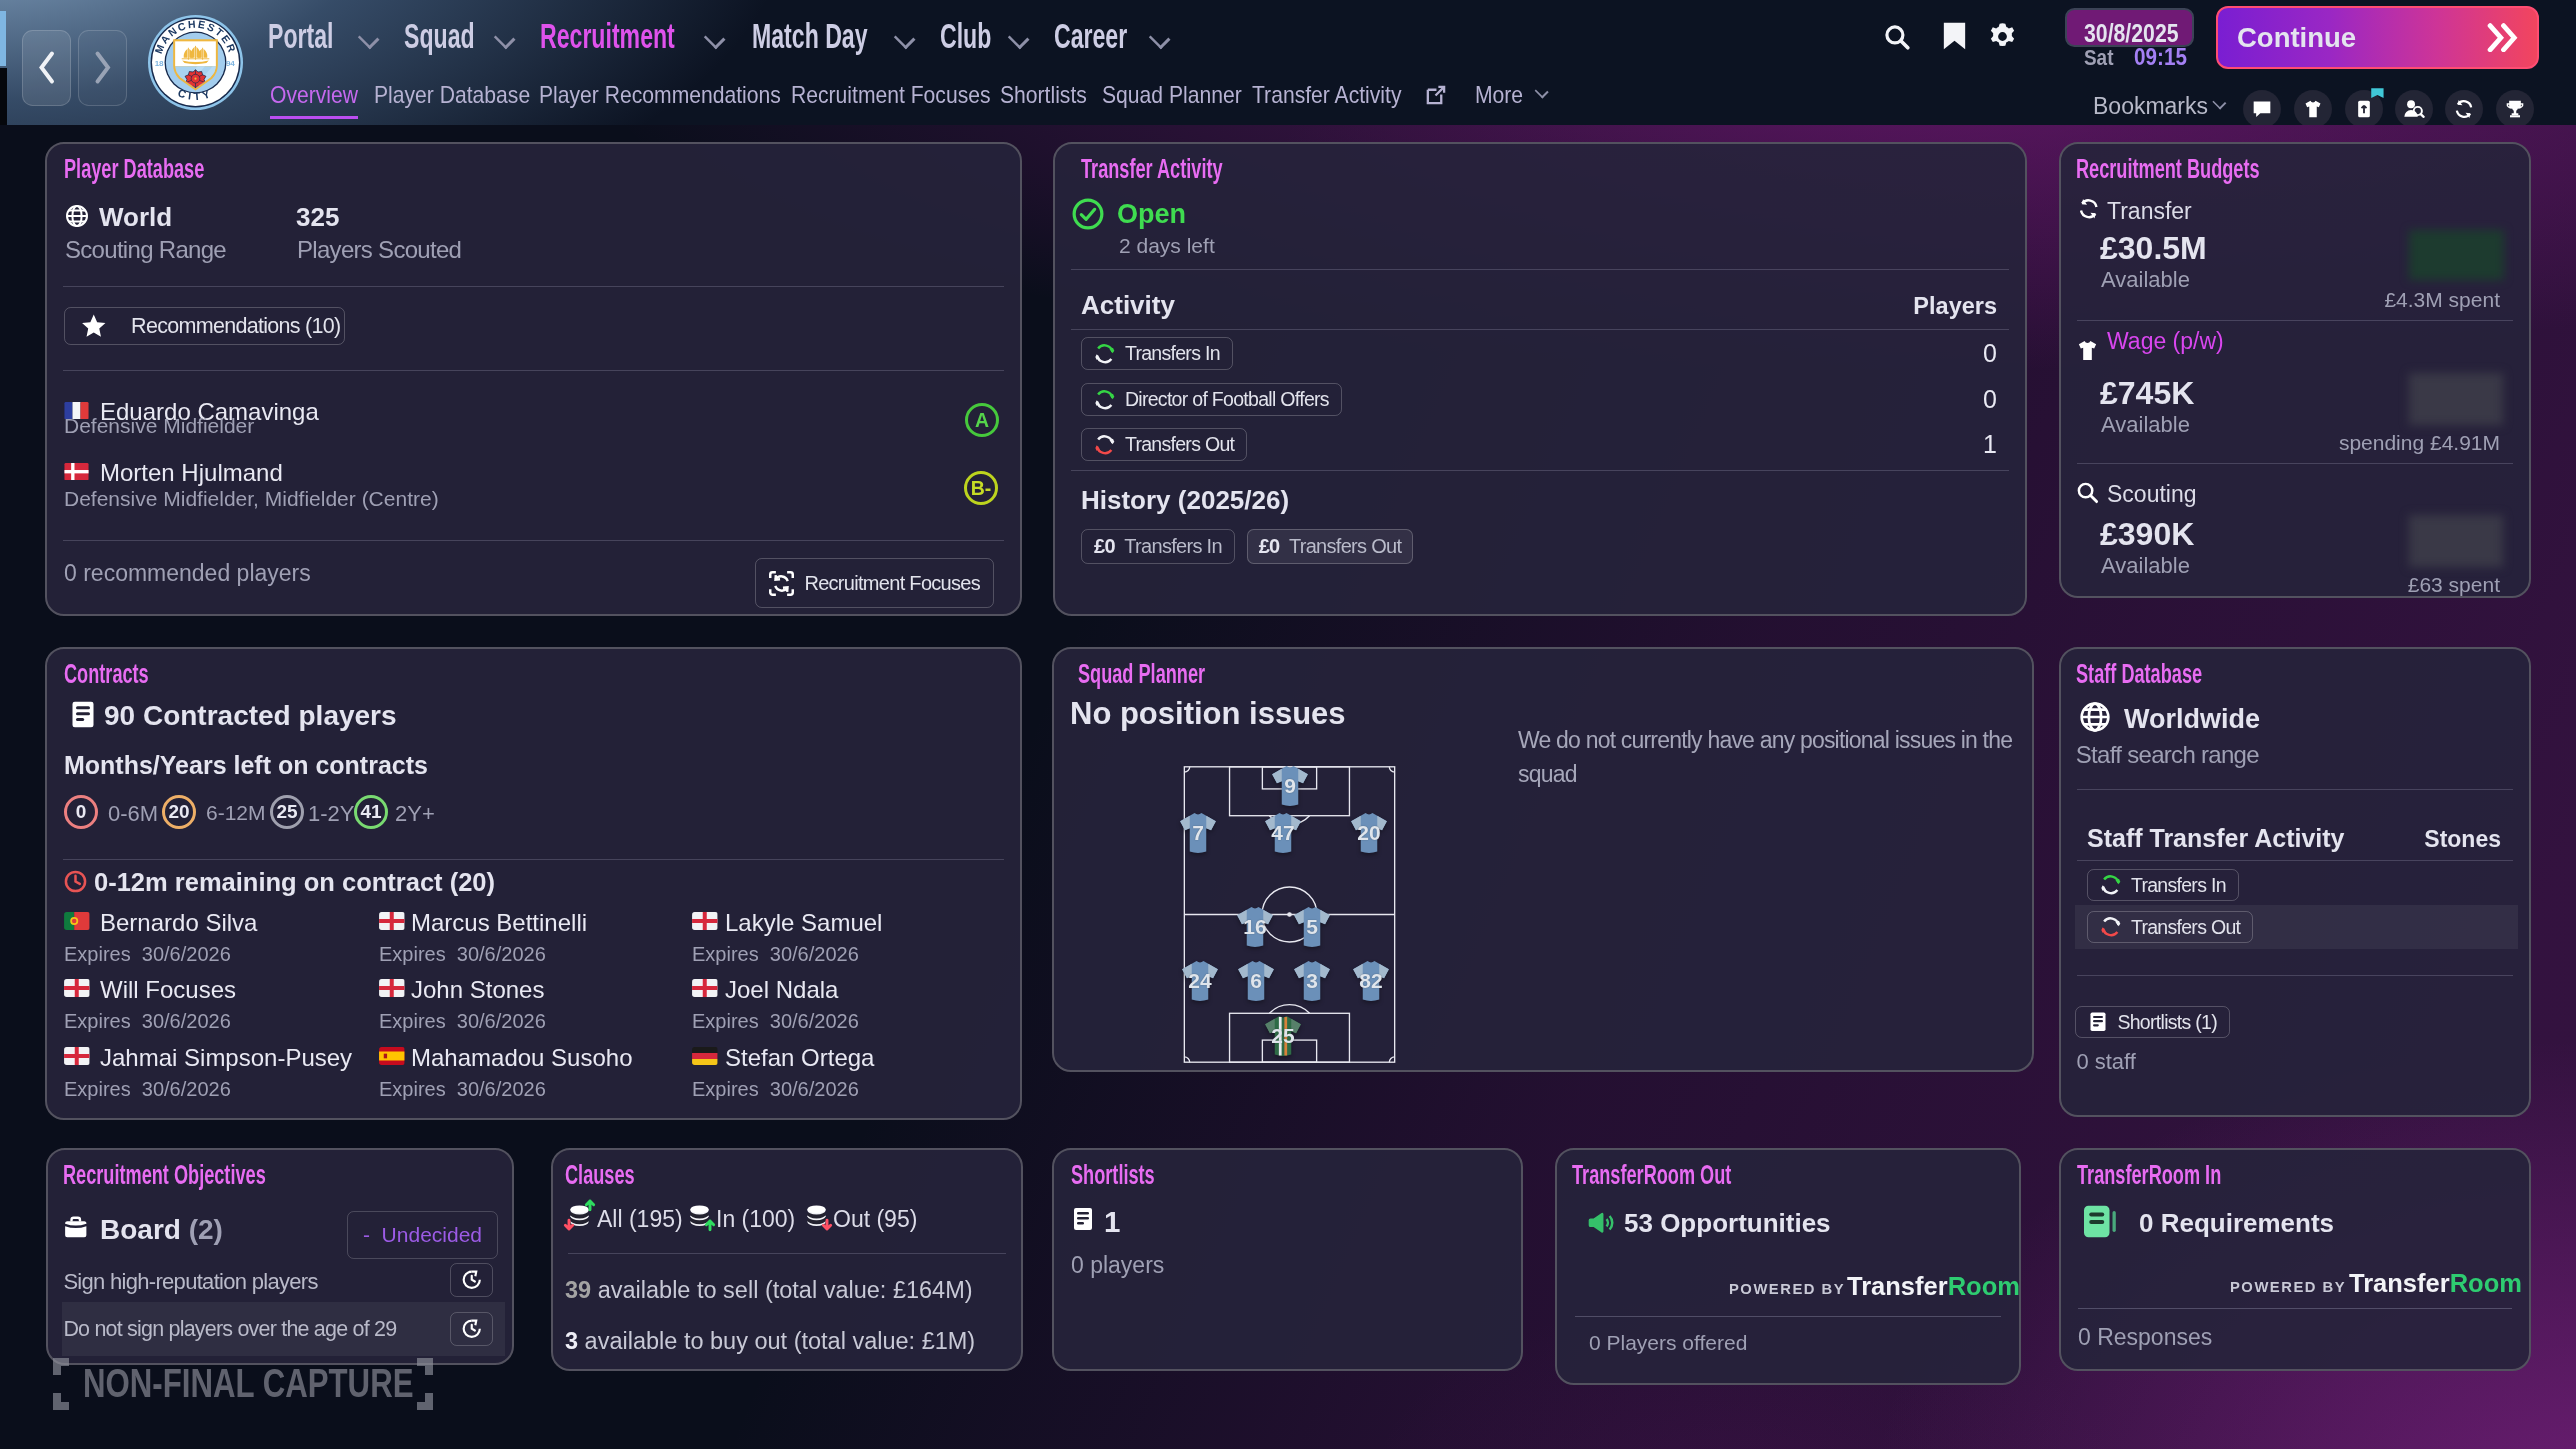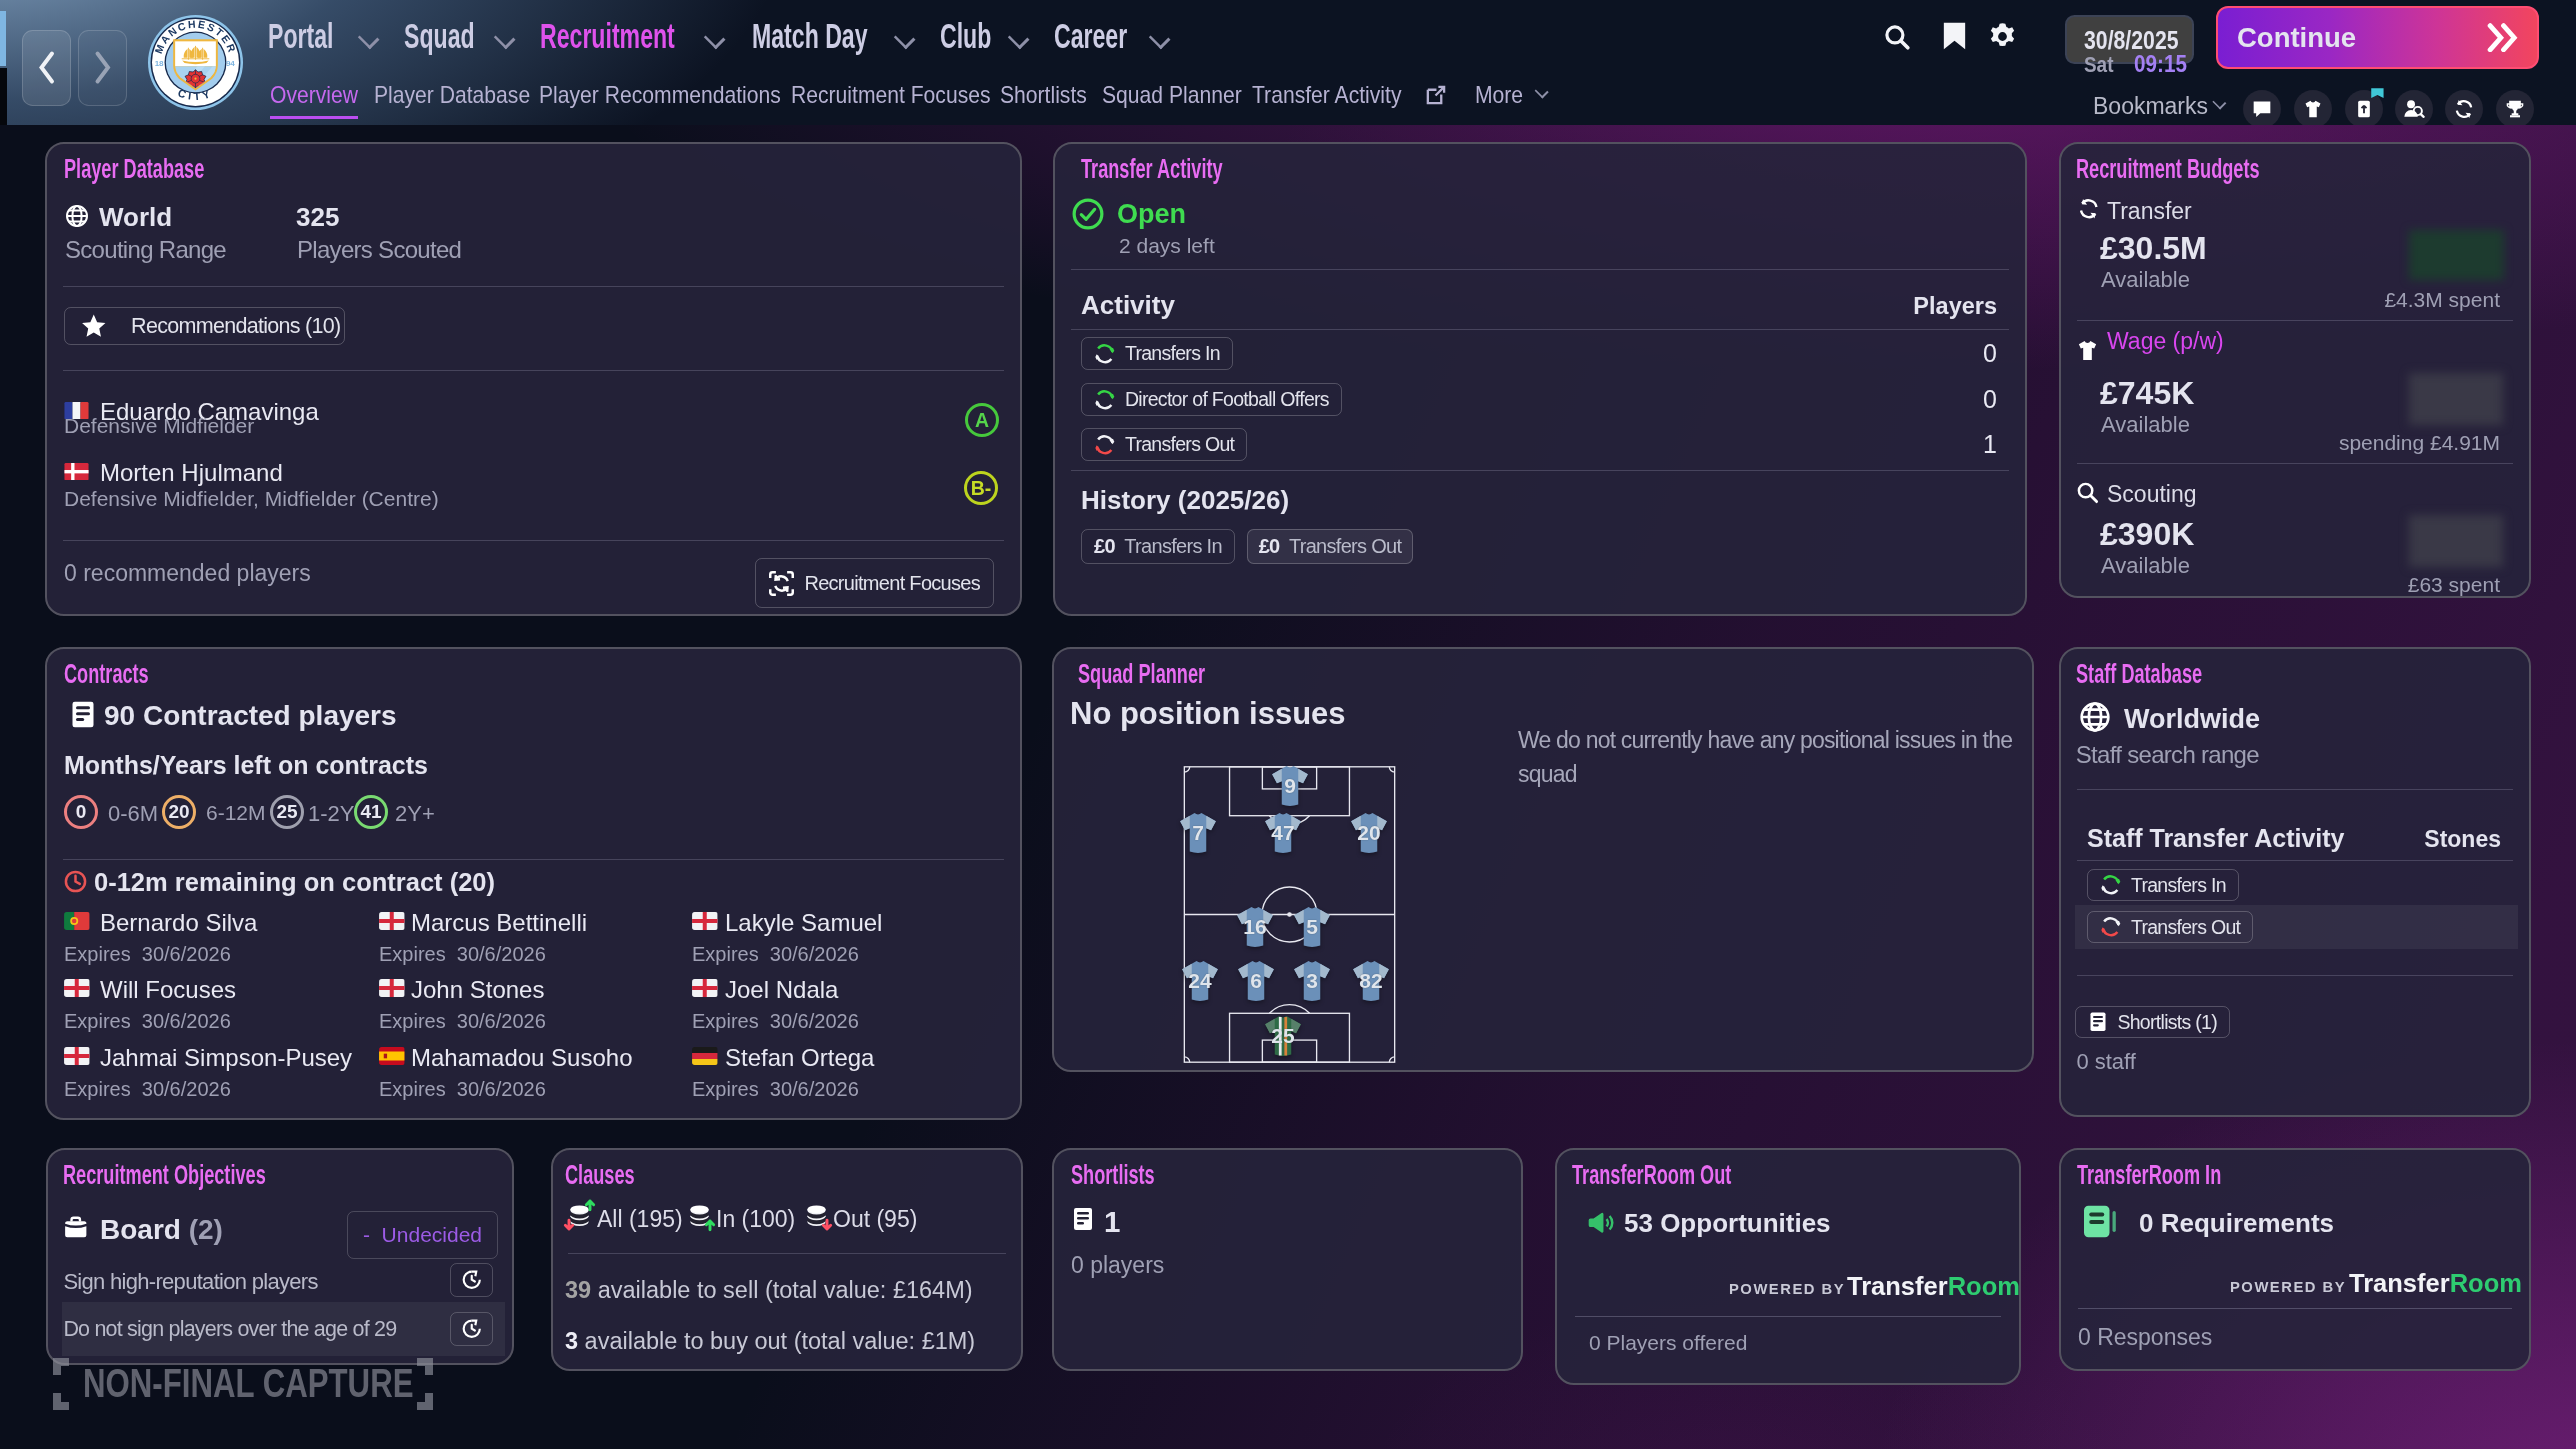--- a/index.html
+++ b/index.html
@@ -55,22 +55,22 @@
 #nav-main { position:absolute; top:16px; left:268px; font-size:35px; color:#cdcde4; white-space:nowrap; }
 #nav-main .it { position:absolute; top:0; }
 #nav-sub { position:absolute; top:81px; font-size:24px; color:#b6b2d2; white-space:nowrap; }
 #nav-sub .it { position:absolute; top:0; }
 .chevron {
   display:inline-block; width:17.4px; height:17.4px;
   border-right:3.4px solid #8e90a8; border-bottom:3.4px solid #8e90a8;
   transform:rotate(45deg) scaleY(0.8);
 }
 #datebox {
-  position:absolute; left:2065px; top:15px; width:129px; height:49px;
-  border:2px solid #3c4356; border-radius:9.4px; background:#404040;
+  position:absolute; left:2065px; top:8px; width:129px; height:39px;
+  border:2px solid #3c4356; border-radius:9.4px; background:#701a75;
 }
 #continue {
   position:absolute; left:2216px; top:6px; width:323px; height:63px;
   border-radius:12px; border:2.7px solid #ff4d72;
   background:linear-gradient(90deg,#7a1ed2 0%, #9a27c4 35%, #cd3498 68%, #f2455e 100%);
 }
 .cbtn { position:absolute; top:90px; width:38px; height:38px; border-radius:50%; background:#232535; display:flex; align-items:center; justify-content:center; }
 
 #watermark { position:absolute; left:53px; top:1358px; width:380px; height:52px; opacity:0.65; }
 #watermark .txt { position:absolute; left:30px; top:2.7px; font-size:40px; font-weight:700; color:#8e909b; letter-spacing:0; transform:scaleX(0.78); transform-origin:left center; }

